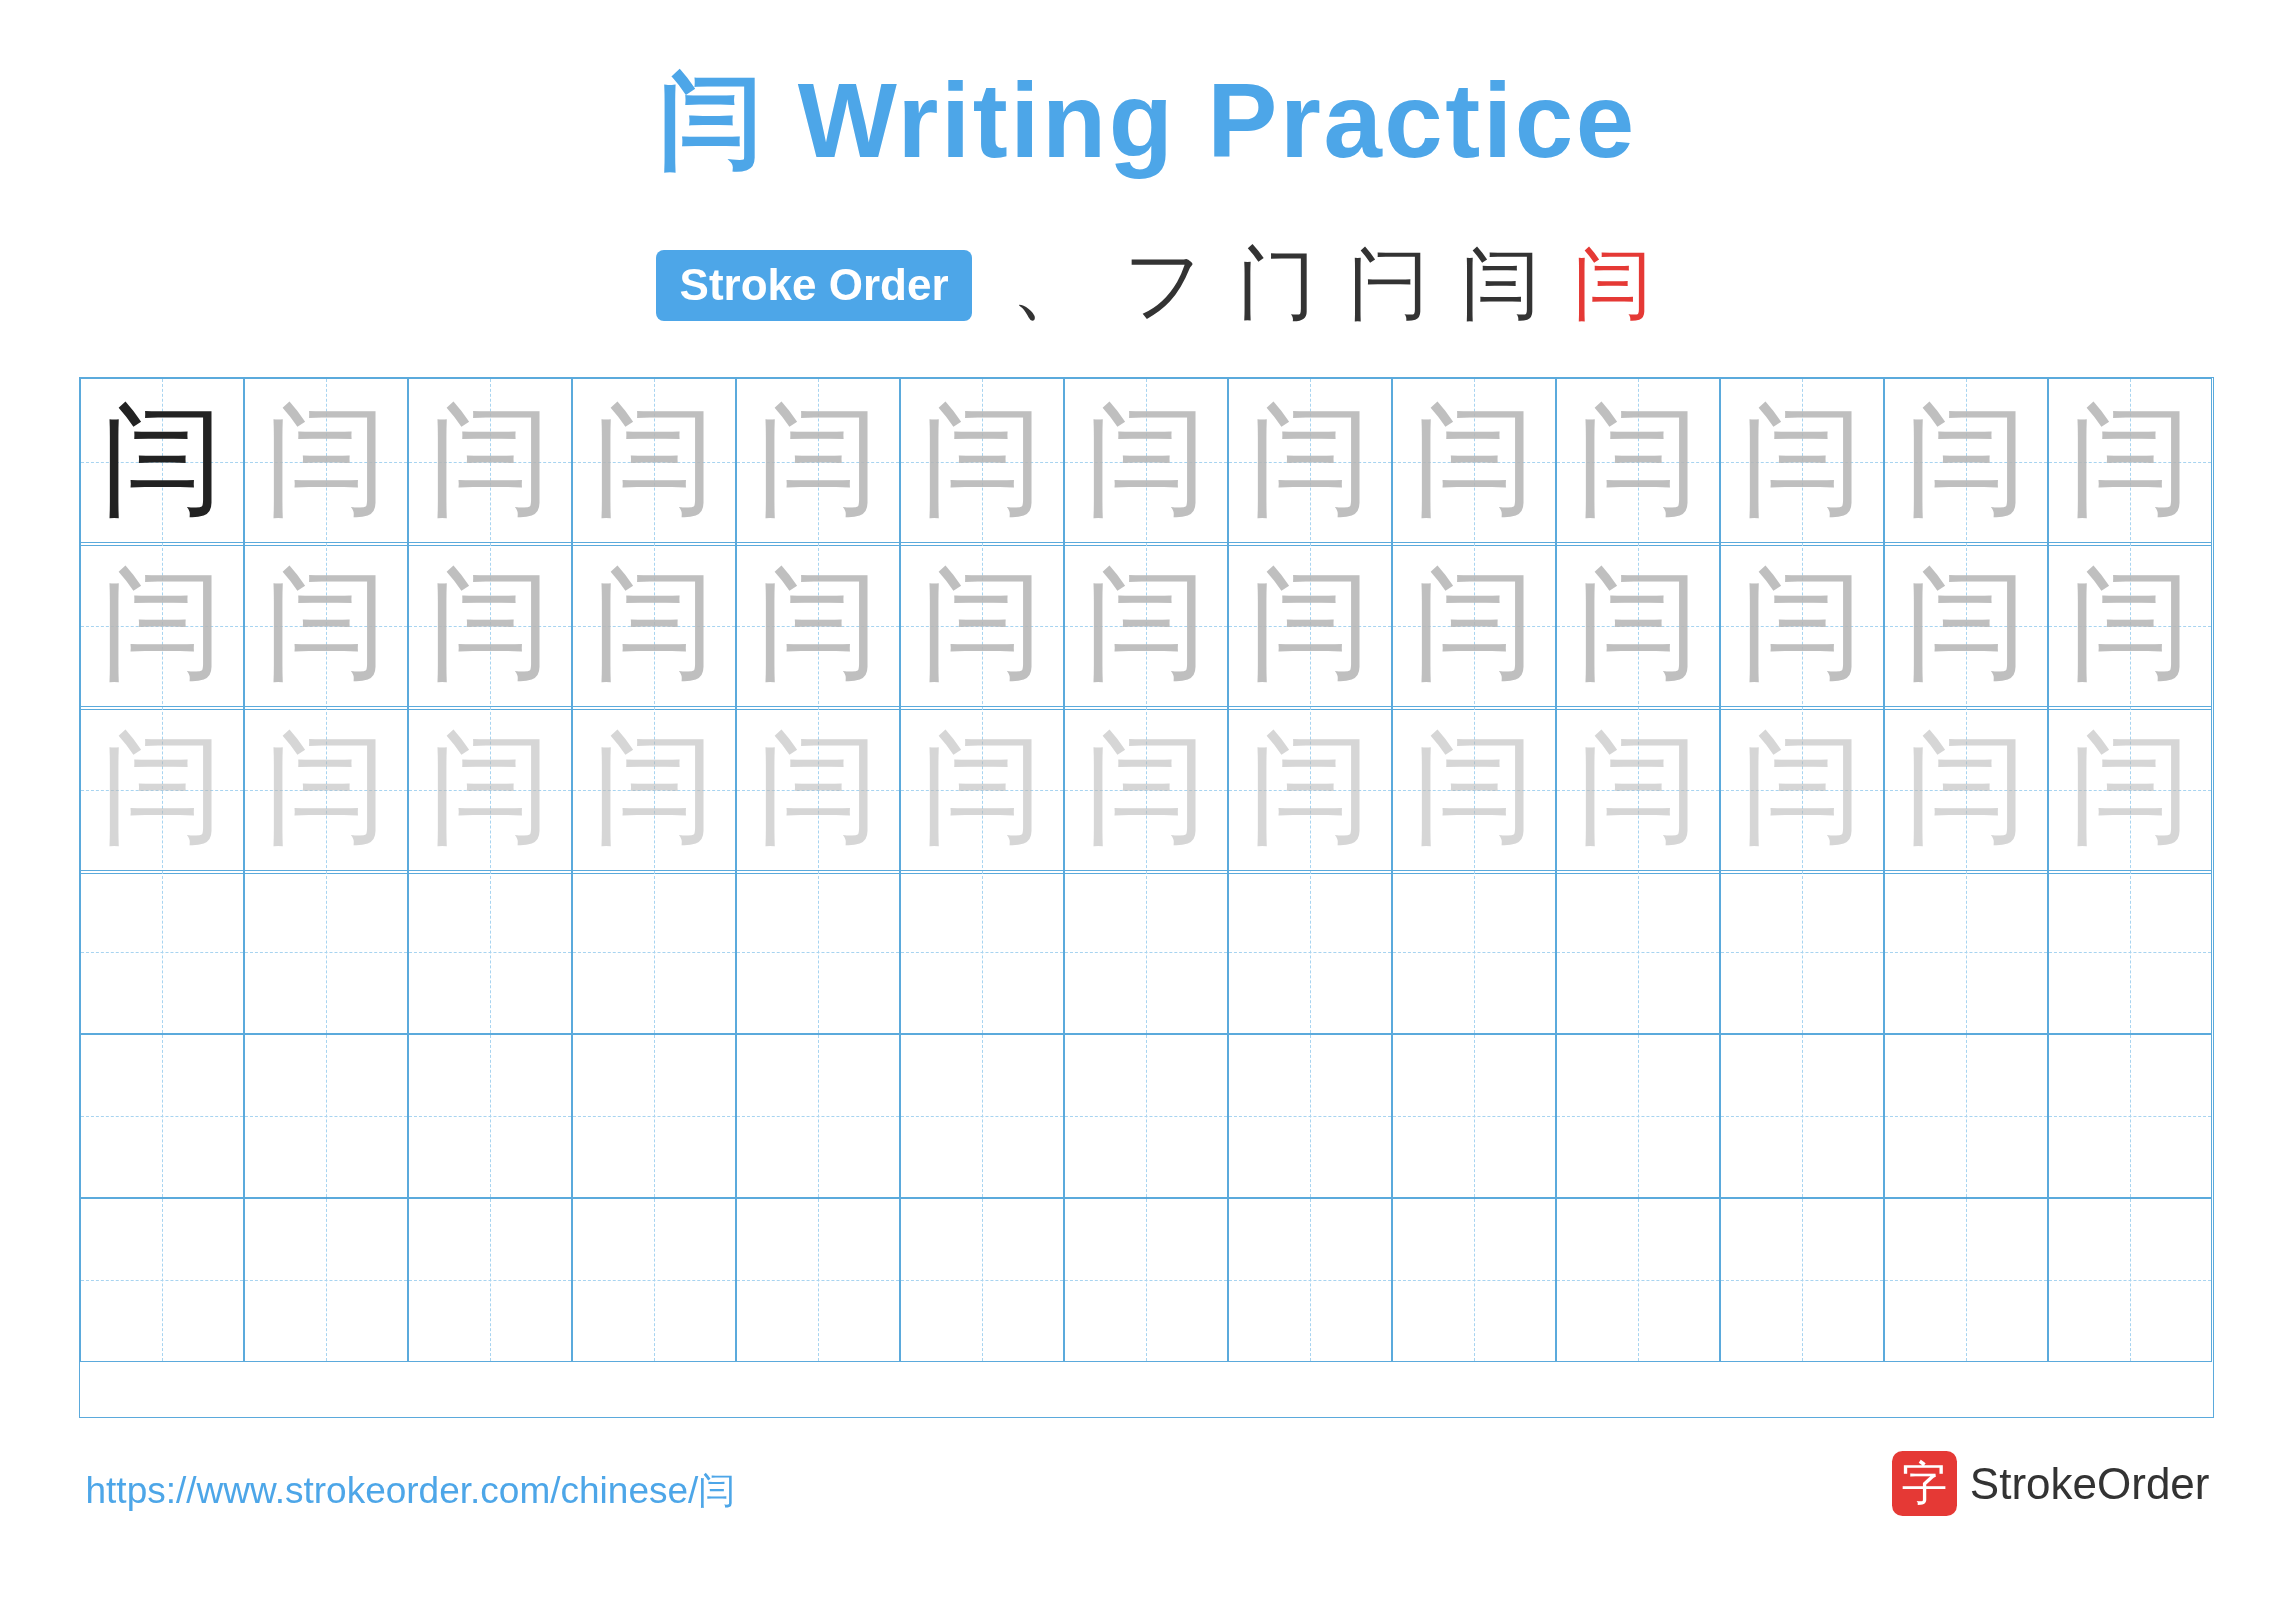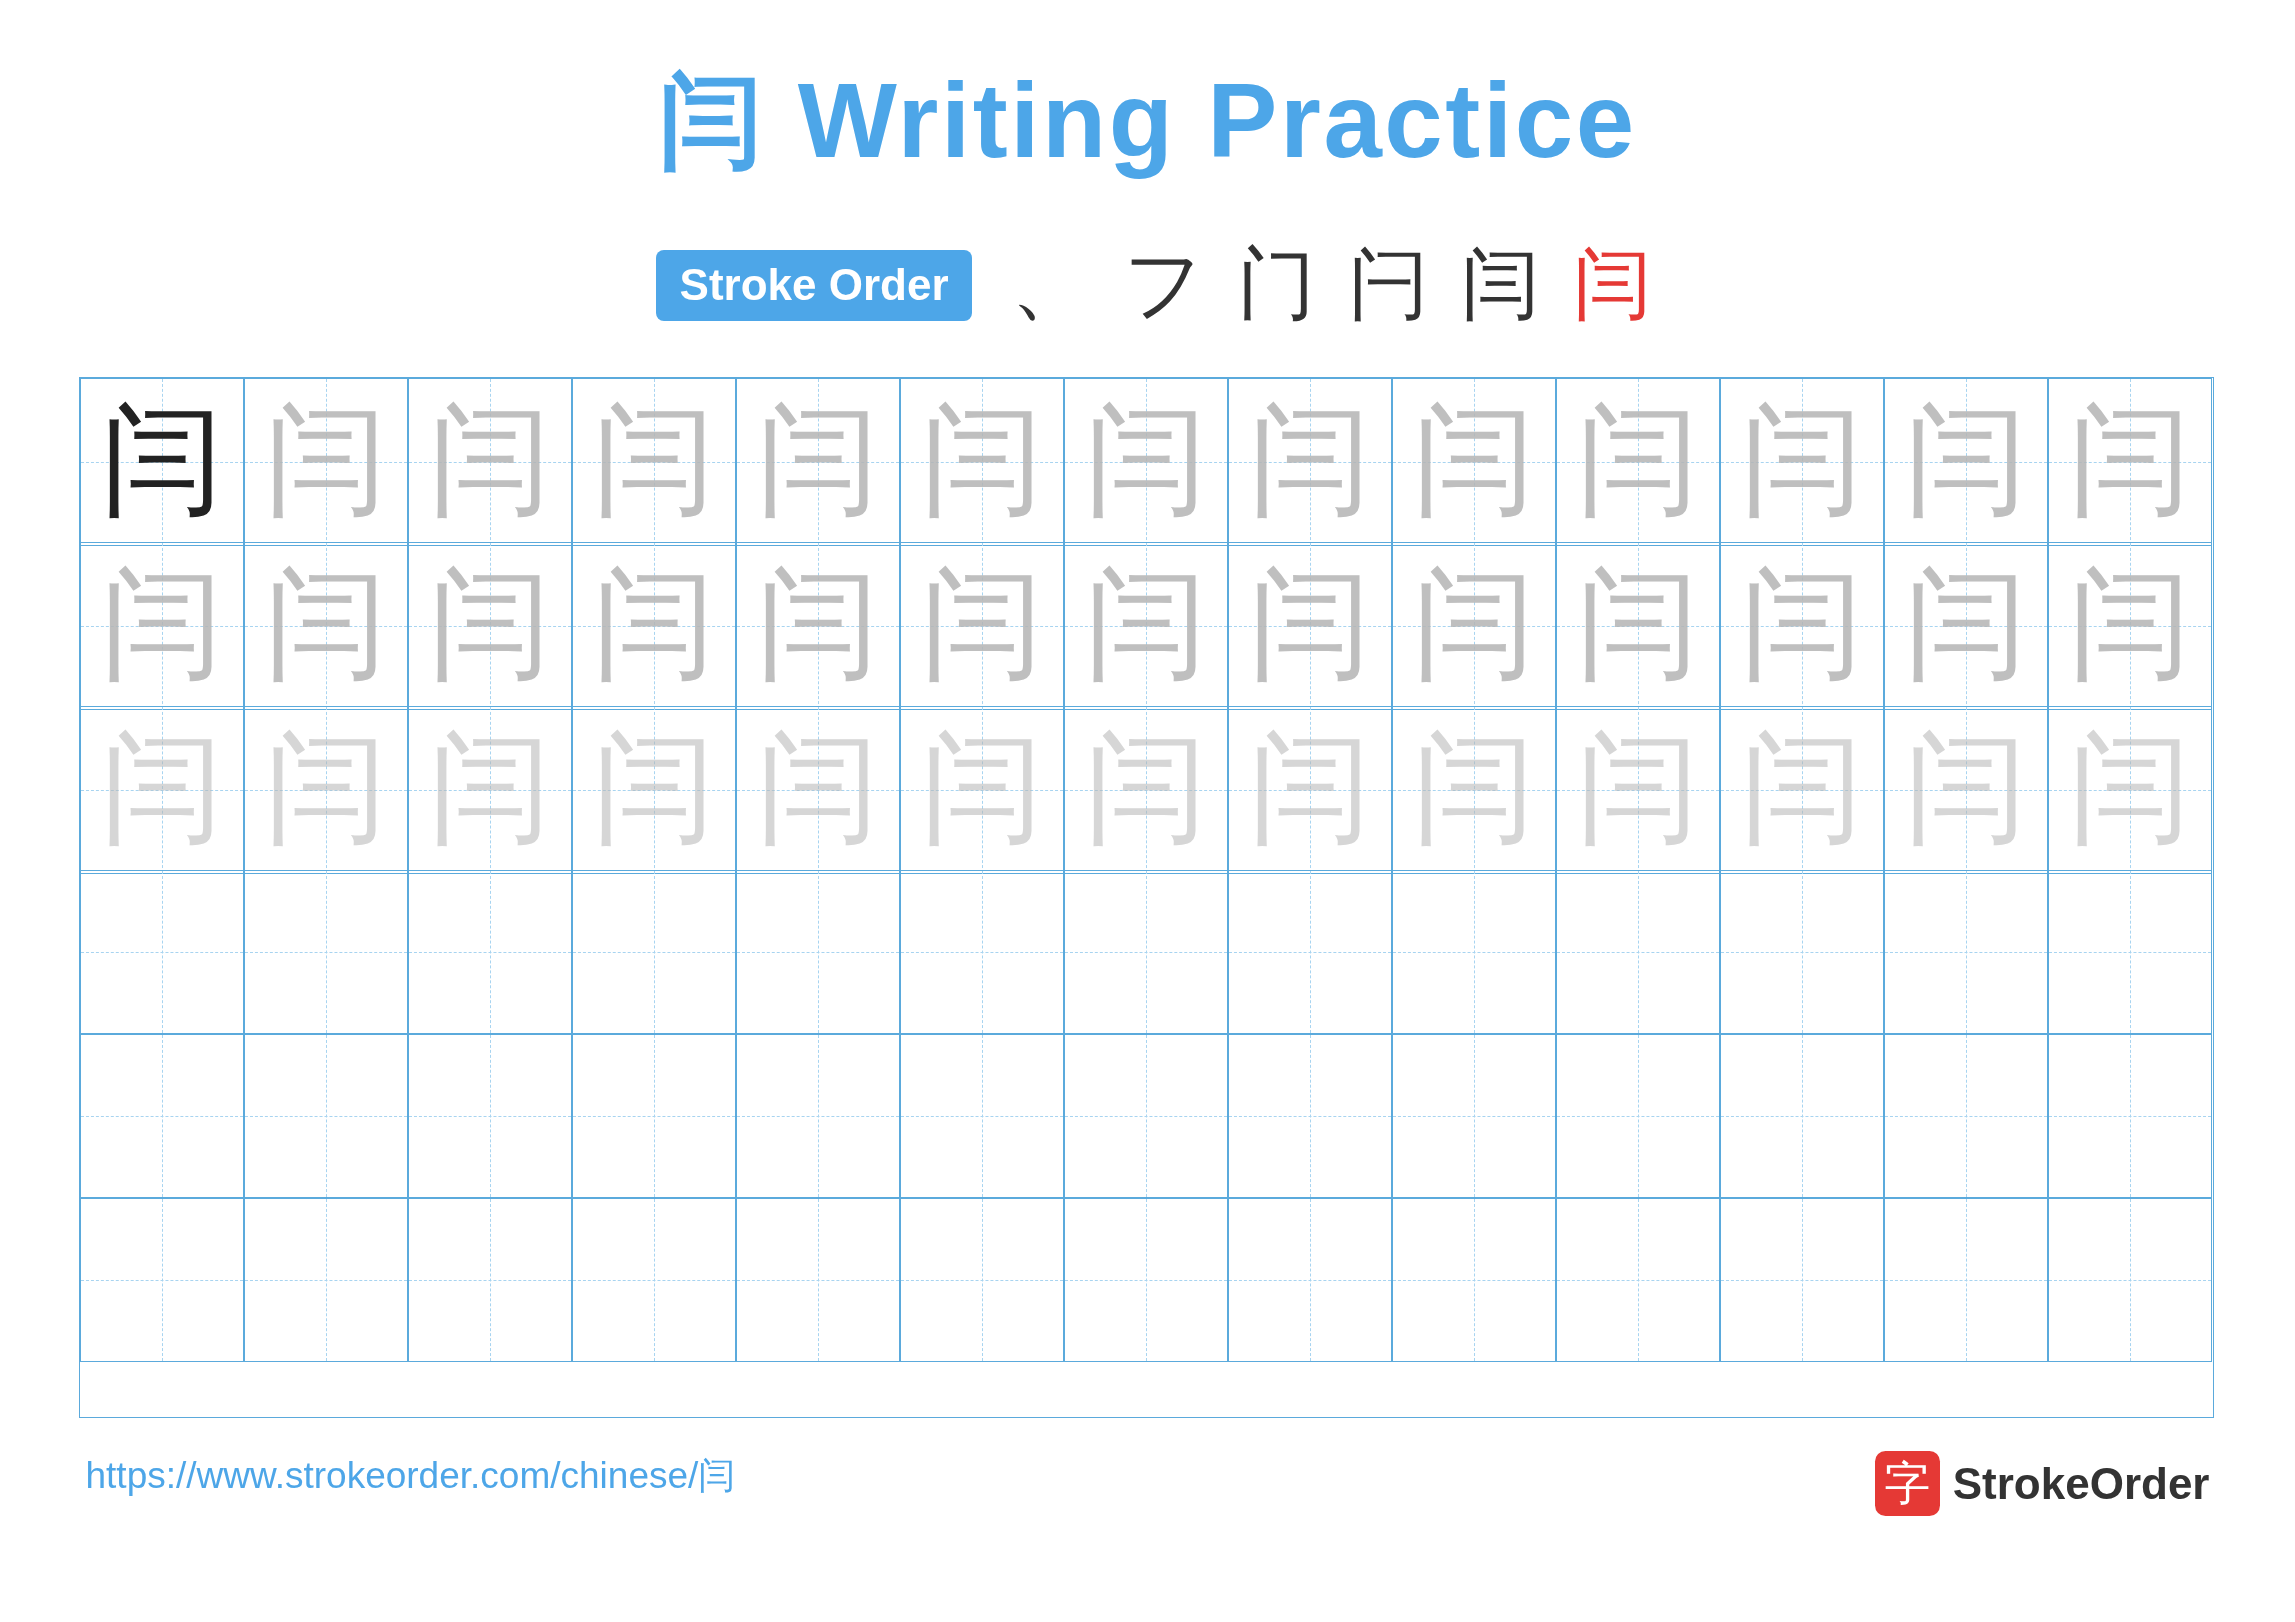--- a/index.html
+++ b/index.html
@@ -122,21 +122,21 @@
     }
 
     .char-faint-2 {
       color: rgba(180,180,180,0.55);
     }
 
     
     .footer {
       display: flex;
       justify-content: space-between;
-      align-items: flex-start;
+      align-items: flex-end;
       margin-top: 33px;
       padding: 0 6.5px;
     }
 
     .footer-url {
       font-size: 37px;
       color: #4da6e8;
       text-decoration: none;
     }
 
@@ -154,21 +154,21 @@
       display: flex;
       align-items: center;
       justify-content: center;
       font-size: 46px;
       color: white;
       font-family: 'SimSun', serif;
     }
 
     .logo-text {
       font-size: 44px;
-      font-weight: bold;
+      font-weight: normal;
       color: #333;
     }
   </style>
 </head>
 <body>
 
 <div class="page">
 
   <div class="title-area">
     <h1 class="title">闫 Writing Practice</h1>

